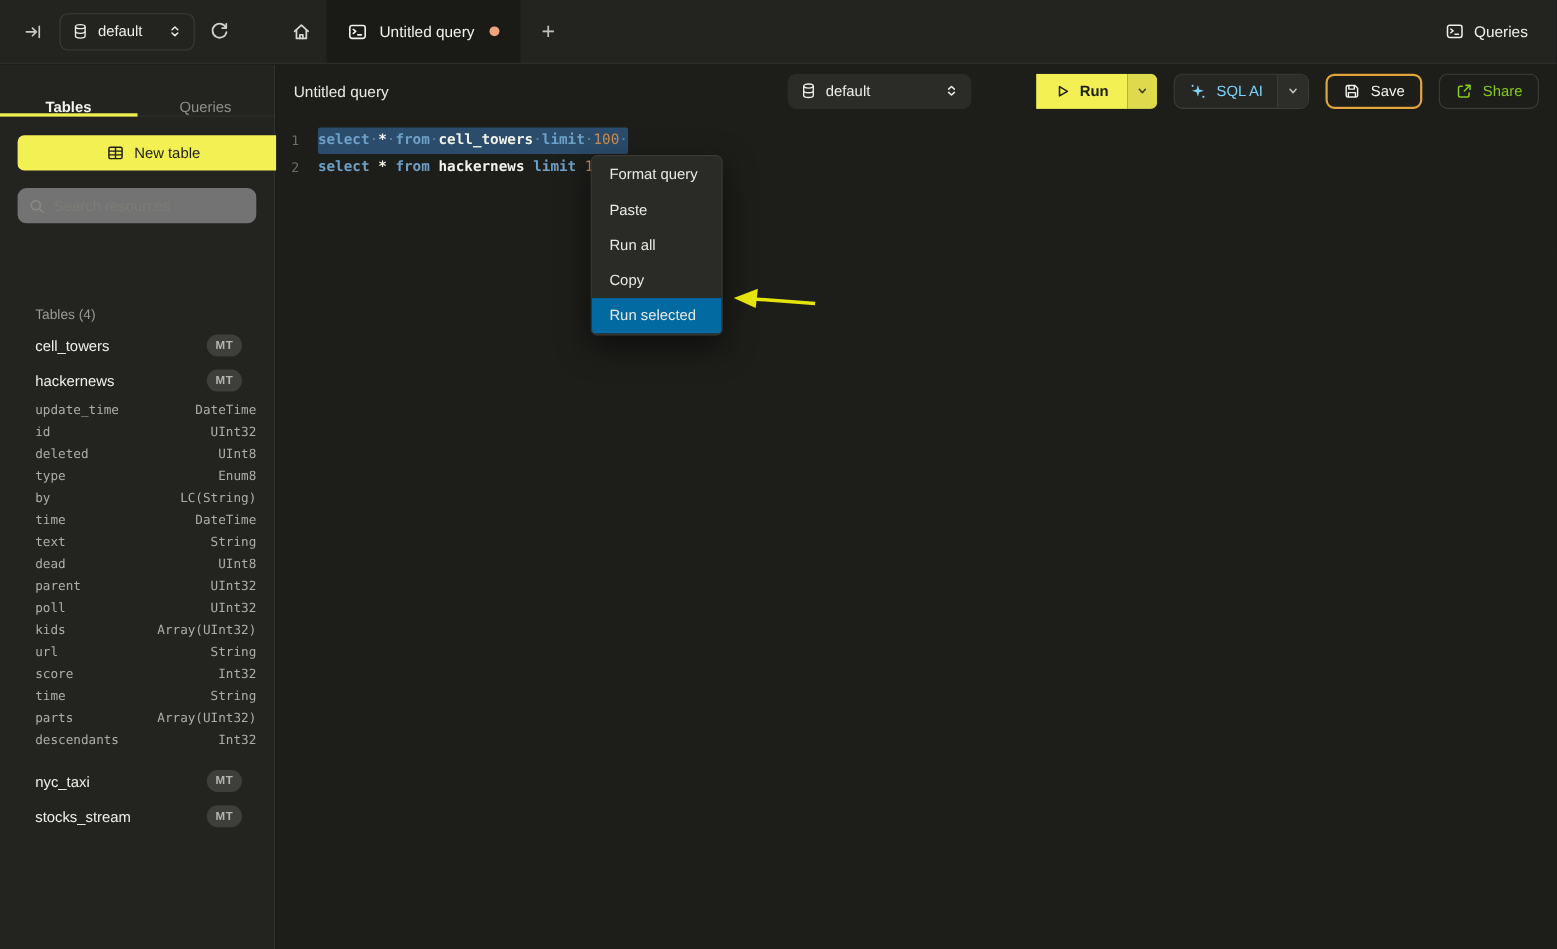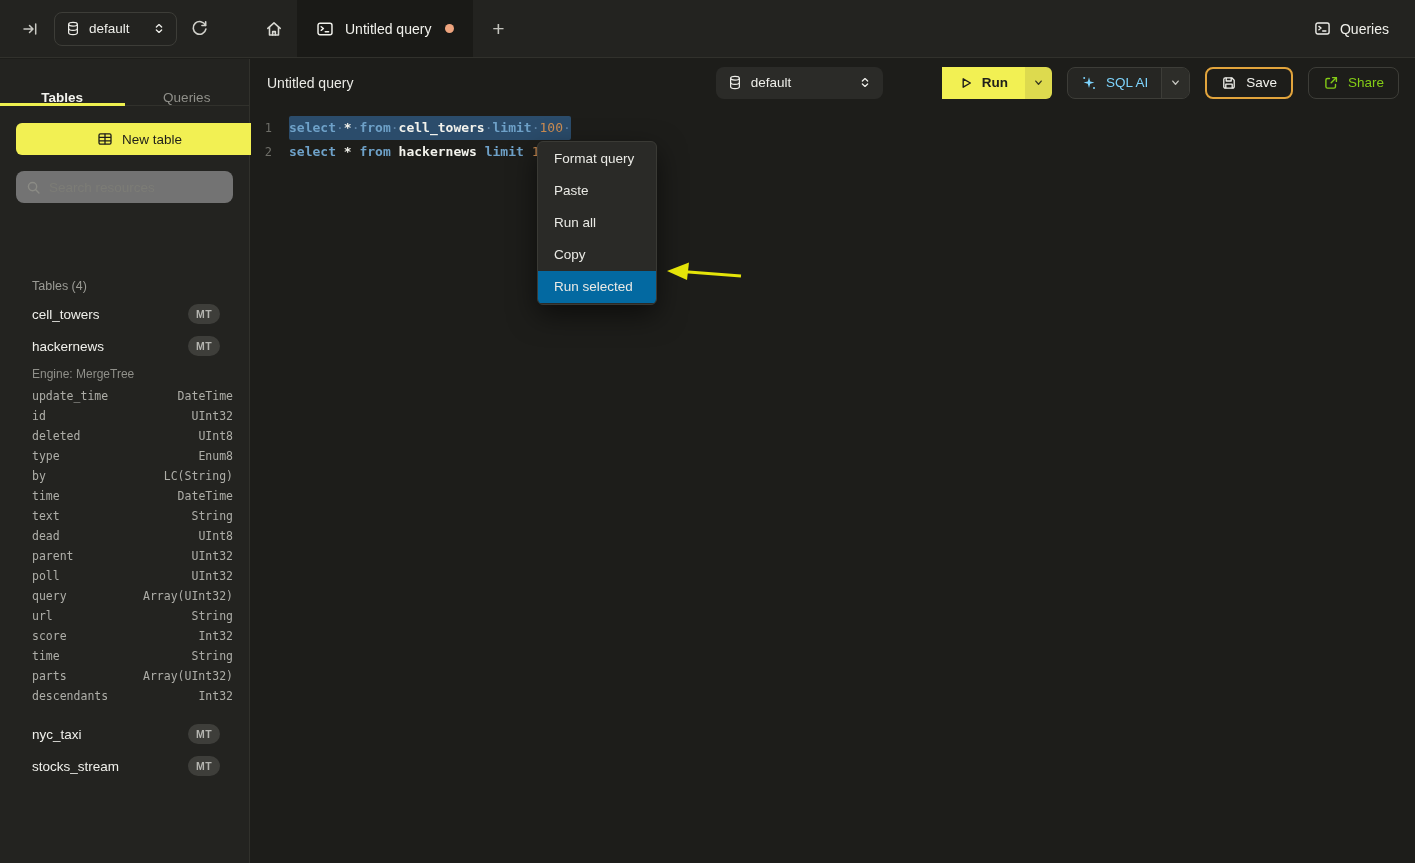--- a/index.html
+++ b/index.html
@@ -251,21 +251,20 @@
 
   <div class="tables-list" id="tables-list">
       <div class="tbl-row">
         <span class="tbl-name">cell_towers</span>
         <span class="mt-badge">MT</span>
       </div>
       <div class="tbl-row">
         <span class="tbl-name">hackernews</span>
         <span class="mt-badge">MT</span>
       </div>
-      <div class="engine-line">Engine: MergeTree</div>
       <div class="col-row">
         <span class="col-name">update_time</span>
         <span class="col-type">DateTime</span>
       </div>
       <div class="col-row">
         <span class="col-name">id</span>
         <span class="col-type">UInt32</span>
       </div>
       <div class="col-row">
         <span class="col-name">deleted</span>
@@ -293,21 +292,21 @@
       </div>
       <div class="col-row">
         <span class="col-name">parent</span>
         <span class="col-type">UInt32</span>
       </div>
       <div class="col-row">
         <span class="col-name">poll</span>
         <span class="col-type">UInt32</span>
       </div>
       <div class="col-row">
-        <span class="col-name">query</span>
+        <span class="col-name">kids</span>
         <span class="col-type">Array(UInt32)</span>
       </div>
       <div class="col-row">
         <span class="col-name">url</span>
         <span class="col-type">String</span>
       </div>
       <div class="col-row">
         <span class="col-name">score</span>
         <span class="col-type">Int32</span>
       </div>

